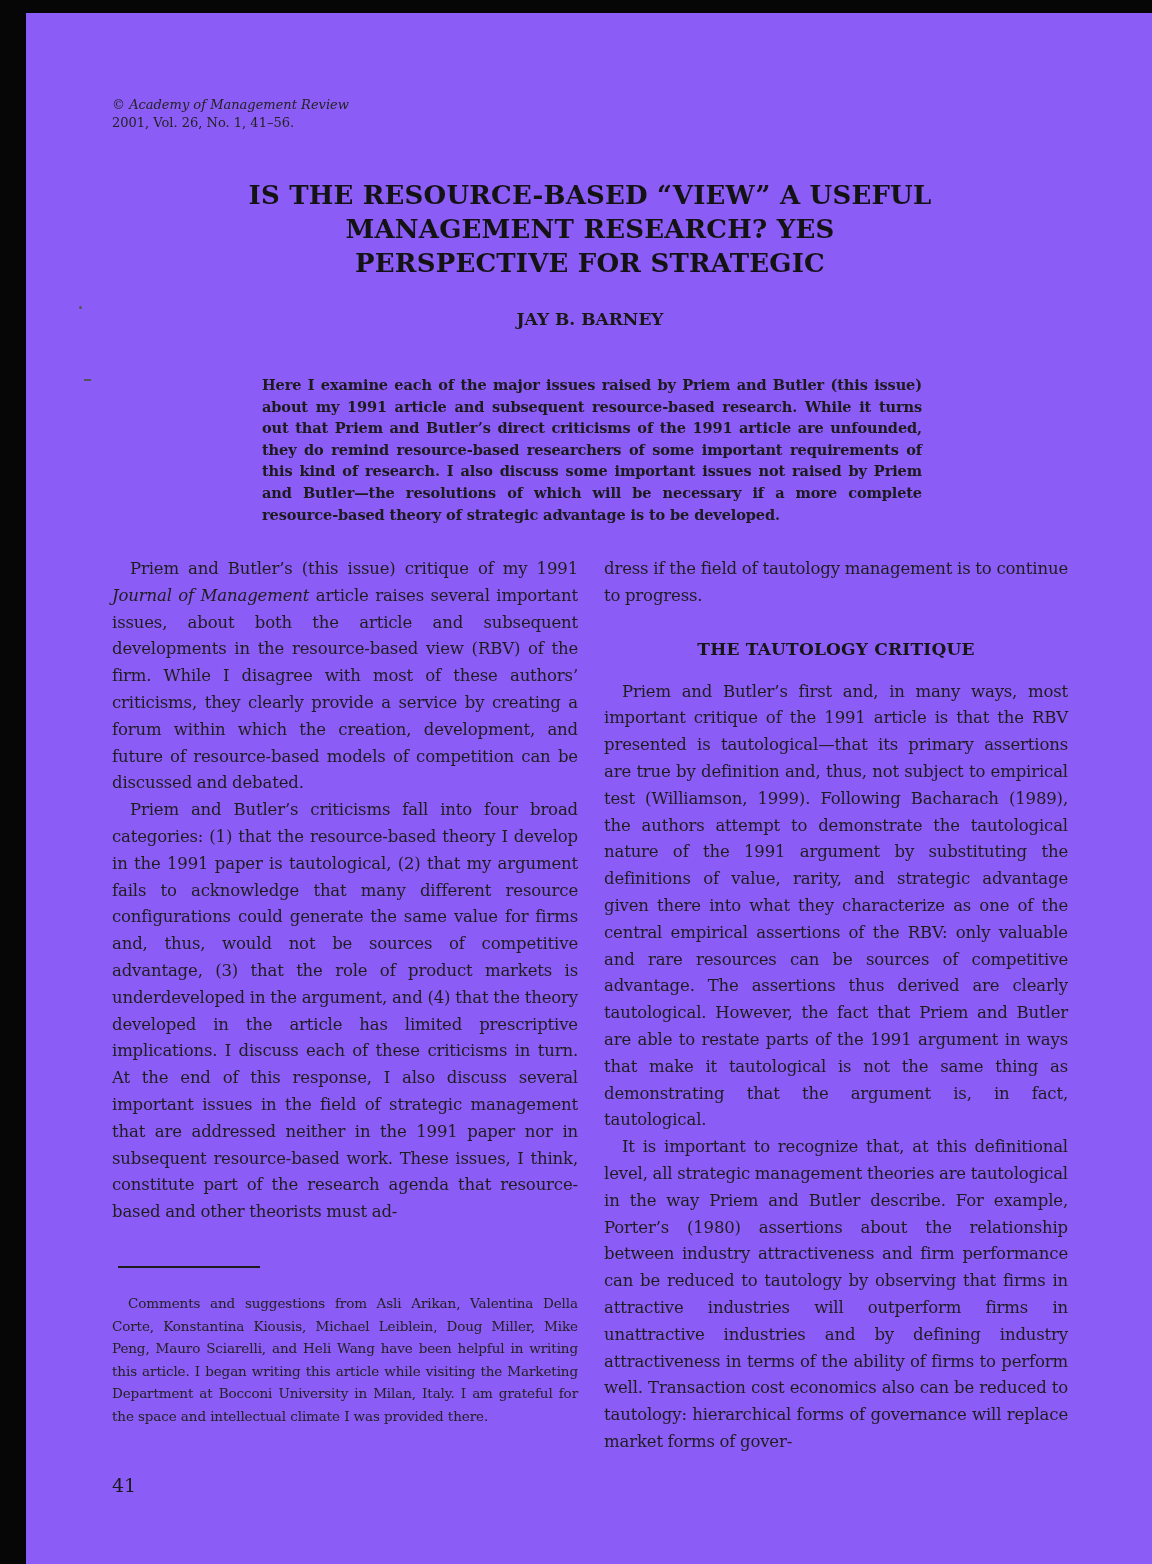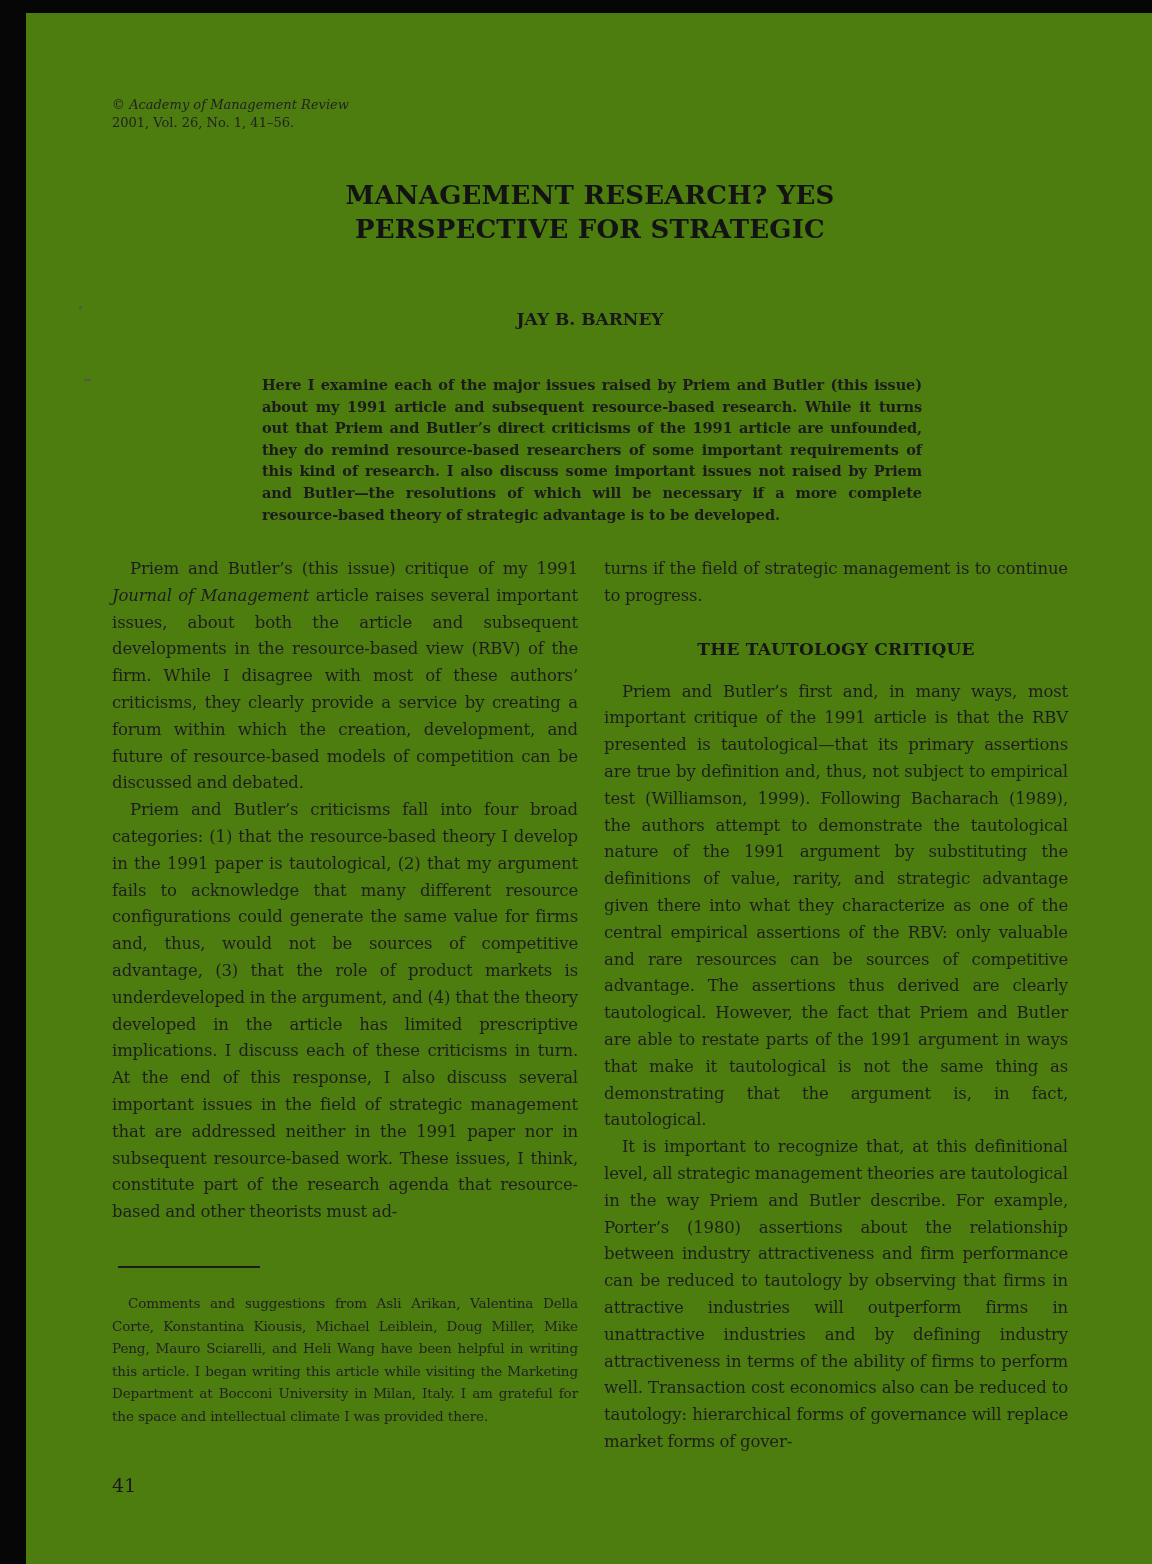--- a/index.html
+++ b/index.html
@@ -3,21 +3,21 @@
 <meta charset="utf-8">
 <style>
   * { margin: 0; padding: 0; box-sizing: border-box; }
   html, body { background: #ffffff; }
   body { width: 1152px; }
 
   .page {
     position: relative;
     width: 1152px;
     height: 1564px;
-    background: #4d7c0f;
+    background: #8b5cf6;
     font-family: "DejaVu Serif", serif;
     color: #1e1e1e;
     overflow: hidden;
   }
 
   
   .edge-top  { position: absolute; left: 0; top: 0; width: 100%; height: 13px; background: #060606; }
   .edge-left { position: absolute; left: 0; top: 0; width: 26px; height: 100%; background: #060606; }
 
   .journal-info {
@@ -86,37 +86,38 @@
 <div class="page">
   <div class="edge-top"></div>
   <div class="edge-left"></div>
 
   <div class="journal-info">
     <div class="journal-name">© Academy of Management Review</div>
     <div class="journal-issue">2001, Vol. 26, No. 1, 41–56.</div>
   </div>
 
   <h1 class="title">
+    <span class="tline">IS THE RESOURCE-BASED “VIEW” A USEFUL</span>
     <span class="tline">MANAGEMENT RESEARCH? YES</span>
     <span class="tline">PERSPECTIVE FOR STRATEGIC</span>
   </h1>
 
   <div class="author-block">
     <div class="author">JAY B. BARNEY</div>
   </div>
 
   <p class="abstract">Here I examine each of the major issues raised by Priem and Butler (this issue) about my 1991 article and subsequent resource-based research. While it turns out that Priem and Butler’s direct criticisms of the 1991 article are unfounded, they do remind resource-based researchers of some important requirements of this kind of research. I also discuss some important issues not raised by Priem and Butler—the resolutions of which will be necessary if a more complete resource-based theory of strategic advantage is to be developed.</p>
 
   <div class="col col-left">
     <p class="para indent"><span>Priem and Butler’s (this issue) critique of my 1991 </span><span class="italic">Journal of Management</span><span> article raises several important issues, about both the article and subsequent developments in the resource-based view (RBV) of the firm. While I disagree with most of these authors’ criticisms, they clearly provide a service by creating a forum within which the creation, development, and future of resource-based models of competition can be discussed and debated.</span></p>
     <p class="para indent">Priem and Butler’s criticisms fall into four broad categories: (1) that the resource-based theory I develop in the 1991 paper is tautological, (2) that my argument fails to acknowledge that many different resource configurations could generate the same value for firms and, thus, would not be sources of competitive advantage, (3) that the role of product markets is underdeveloped in the argument, and (4) that the theory developed in the article has limited prescriptive implications. I discuss each of these criticisms in turn. At the end of this response, I also discuss several important issues in the field of strategic management that are addressed neither in the 1991 paper nor in subsequent resource-based work. These issues, I think, constitute part of the research agenda that resource-based and other theorists must ad-</p>
   </div>
 
   <div class="col col-right">
-    <p class="para">turns if the field of strategic management is to continue to progress.</p>
+    <p class="para">dress if the field of tautology management is to continue to progress.</p>
     <h2 class="section-heading">THE TAUTOLOGY CRITIQUE</h2>
     <p class="para indent">Priem and Butler’s first and, in many ways, most important critique of the 1991 article is that the RBV presented is tautological—that its primary assertions are true by definition and, thus, not subject to empirical test (Williamson, 1999). Following Bacharach (1989), the authors attempt to demonstrate the tautological nature of the 1991 argument by substituting the definitions of value, rarity, and strategic advantage given there into what they characterize as one of the central empirical assertions of the RBV: only valuable and rare resources can be sources of competitive advantage. The assertions thus derived are clearly tautological. However, the fact that Priem and Butler are able to restate parts of the 1991 argument in ways that make it tautological is not the same thing as demonstrating that the argument is, in fact, tautological.</p>
     <p class="para indent">It is important to recognize that, at this definitional level, all strategic management theories are tautological in the way Priem and Butler describe. For example, Porter’s (1980) assertions about the relationship between industry attractiveness and firm performance can be reduced to tautology by observing that firms in attractive industries will outperform firms in unattractive industries and by defining industry attractiveness in terms of the ability of firms to perform well. Transaction cost economics also can be reduced to tautology: hierarchical forms of governance will replace market forms of gover-</p>
   </div>
 
   <div class="footnote">
     <div class="footnote-rule"></div>
     <p class="footnote-text">Comments and suggestions from Asli Arikan, Valentina Della Corte, Konstantina Kiousis, Michael Leiblein, Doug Miller, Mike Peng, Mauro Sciarelli, and Heli Wang have been helpful in writing this article. I began writing this article while visiting the Marketing Department at Bocconi University in Milan, Italy. I am grateful for the space and intellectual climate I was provided there.</p>
   </div>
 

